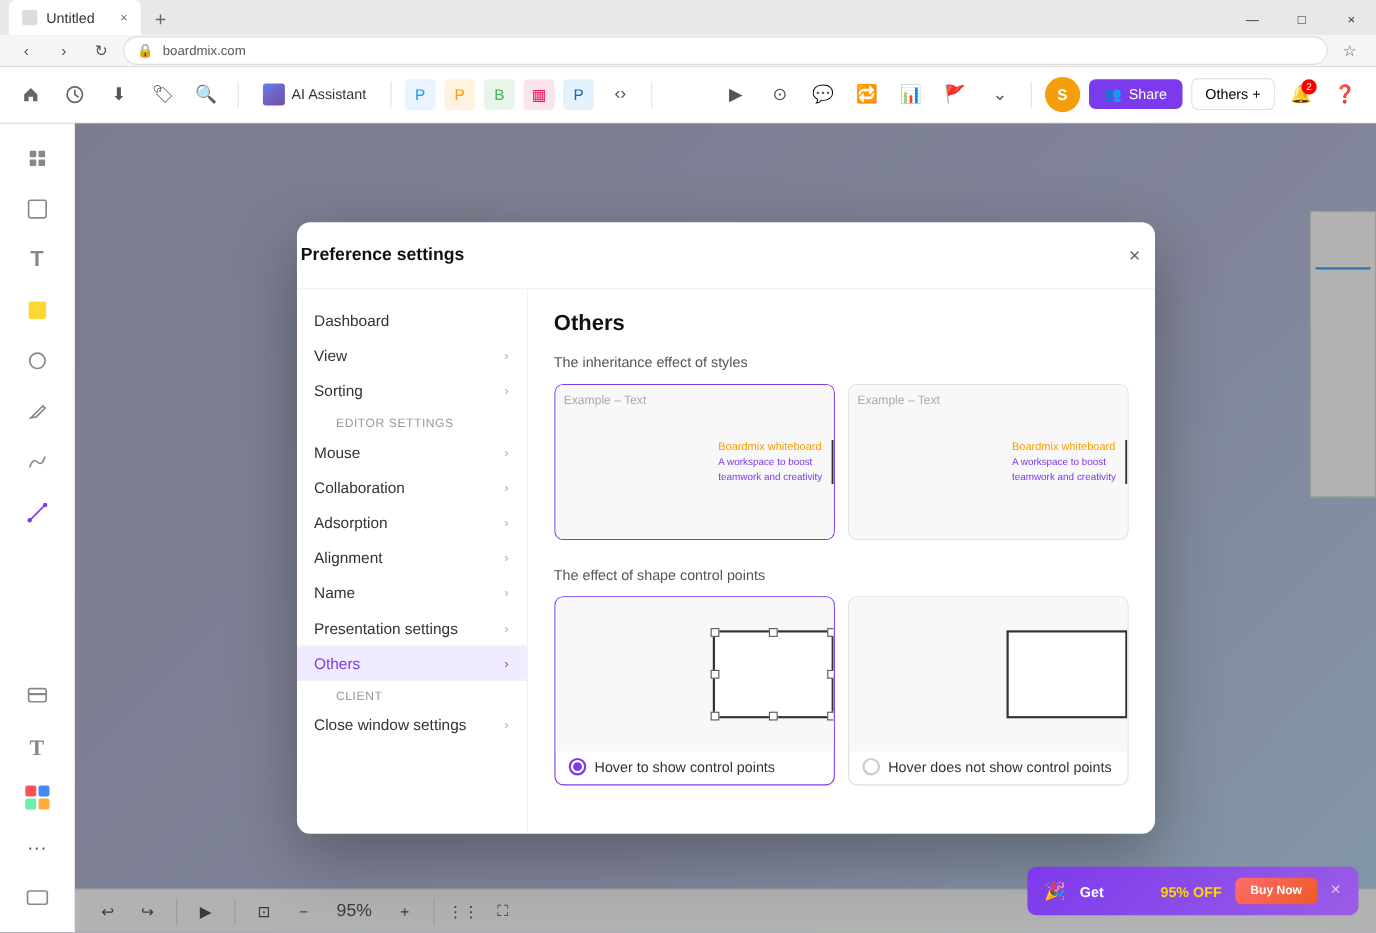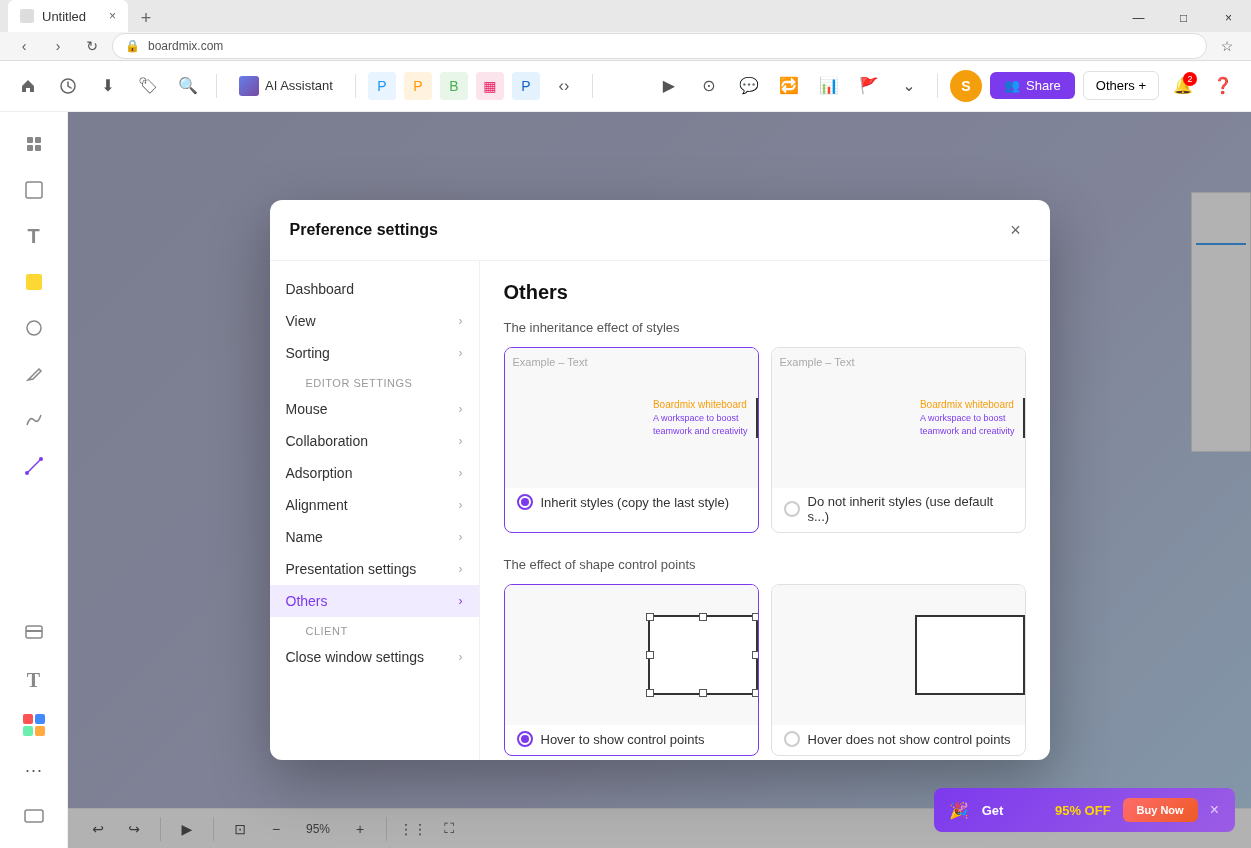--- a/index.html
+++ b/index.html
@@ -282,21 +282,21 @@
       background: white;
       border-radius: 12px;
       width: 780px;
       max-height: 560px;
       display: flex;
       flex-direction: column;
       box-shadow: 0 20px 60px rgba(0,0,0,0.3);
       overflow: hidden;
     }
     .dialog-header {
-      padding: 16px 20px;
+      padding: 16px 4px;
       border-bottom: 1px solid #f0f0f0;
       display: flex;
       align-items: center;
       justify-content: space-between;
     }
     .dialog-title {
       font-size: 16px;
       font-weight: 600;
       color: #111;
     }
@@ -539,21 +539,21 @@
       height: 28px;
       display: flex;
       align-items: center;
       justify-content: center;
       color: #555;
       border-radius: 4px;
       cursor: pointer;
       font-size: 14px;
     }
     .zoom-level {
-      font-size: 12px;
+      font-size: 16px;
       color: #555;
       padding: 2px 8px;
     }
 
     
     .app-icon-btn {
       width: 28px;
       height: 28px;
       border-radius: 4px;
       display: flex;
@@ -793,41 +793,33 @@
                   <span class="text-example-label">Example – Text</span>
                   <div class="text-example-content">
                     <div class="text-block">
                       <span class="line1">Boardmix whiteboard</span>
                       <span class="line2">A workspace to boost</span>
                       <span class="line3">teamwork and creativity</span>
                     </div>
                     <div class="text-cursor"></div>
                   </div>
                 </div>
-                <div class="option-label-bar">
-                  <div class="radio-circle checked"></div>
-                  <span>Inherit styles (copy the last style)</span>
-                </div>
               </div>
 
               <div class="option-card">
                 <div class="option-preview">
                   <span class="text-example-label">Example – Text</span>
                   <div class="text-example-content">
                     <div class="text-block">
                       <span class="line1">Boardmix whiteboard</span>
                       <span class="line2">A workspace to boost</span>
                       <span class="line3">teamwork and creativity</span>
                     </div>
                     <div class="text-cursor"></div>
                   </div>
-                </div>
-                <div class="option-label-bar">
-                  <div class="radio-circle"></div>
-                  <span>Do not inherit styles (use default s...)</span>
                 </div>
               </div>
             </div>
 
             <div class="subsection-title">The effect of shape control points</div>
             <div class="options-grid">
 
               <div class="option-card selected">
                 <div class="option-preview">
                   <div class="shape-preview-box">

